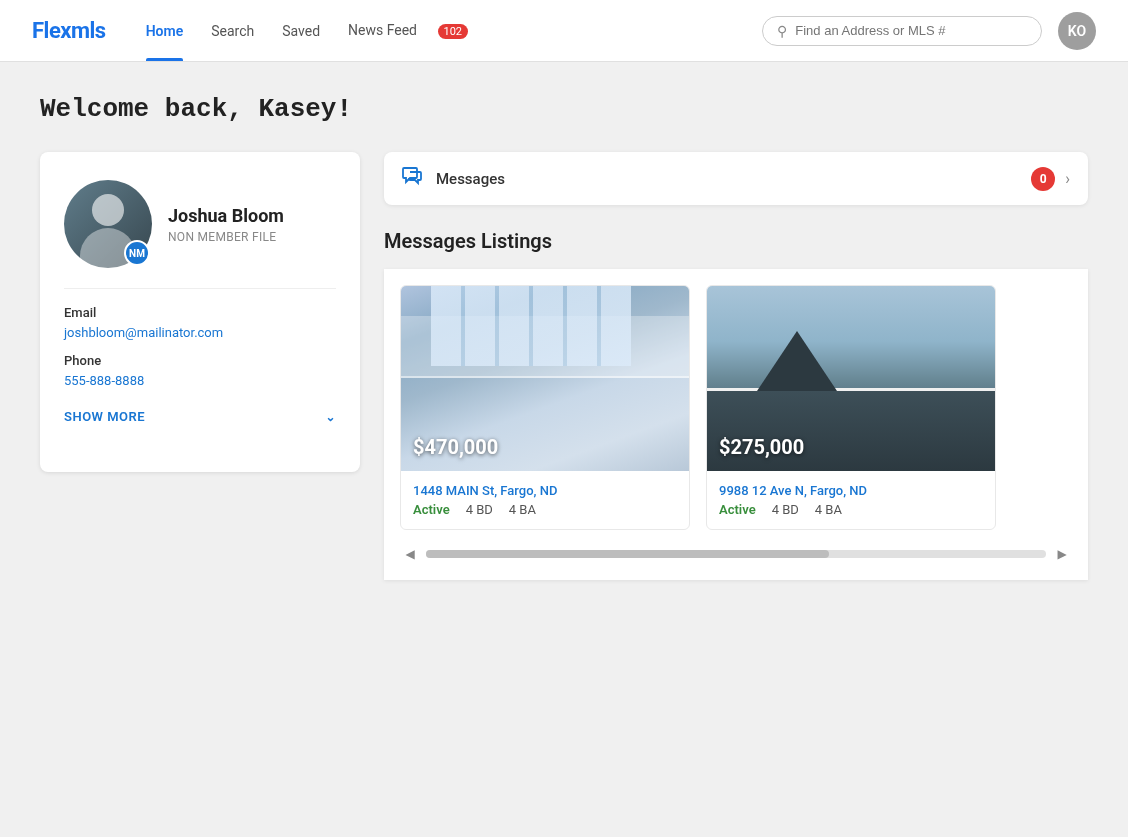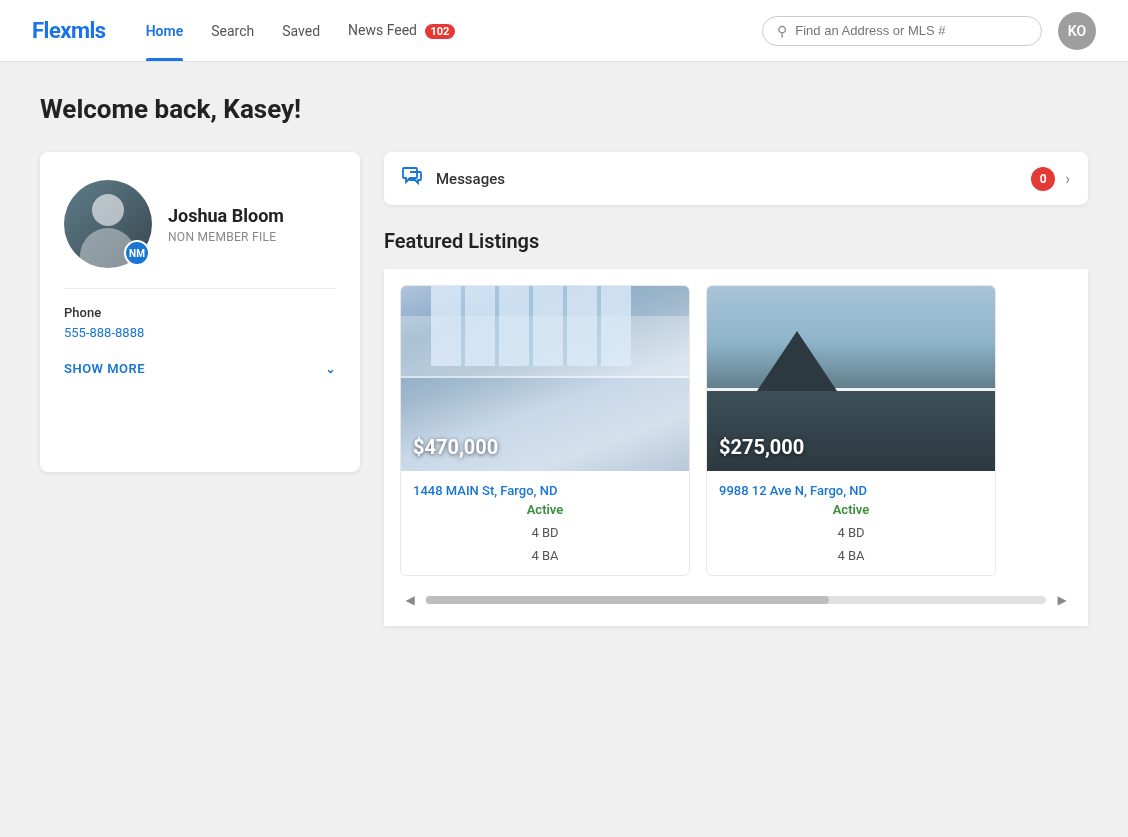--- a/index.html
+++ b/index.html
@@ -55,24 +55,24 @@
       background: #1a73e8;
       border-radius: 2px 2px 0 0;
     }
     .nav-badge {
       display: inline-flex;
       align-items: center;
       justify-content: center;
       background: #e53935;
       color: #fff;
       font-size: 11px;
-      font-weight: 700;
+      font-weight: 400;
       border-radius: 10px;
       padding: 1px 6px;
-      margin-left: 4px;
+      margin-left: 17px;
       min-width: 22px;
     }
     .nav-search {
       margin-left: auto;
       display: flex;
       align-items: center;
       border: 1px solid #ccc;
       border-radius: 22px;
       padding: 6px 14px;
       width: 280px;
@@ -108,20 +108,21 @@
 
     
     .main {
       padding: 32px 40px;
     }
     .welcome-title {
       font-size: 26px;
       font-weight: 700;
       color: #222;
       margin-bottom: 28px;
+      font-family: Liberation Mono, monospace;
     }
     .content-row {
       display: flex;
       gap: 24px;
       align-items: flex-start;
     }
 
     
     .contact-card {
       background: #fff;
@@ -395,23 +396,22 @@
     }
     .listing-address {
       font-size: 13px;
       color: #1976d2;
       margin-bottom: 4px;
       font-weight: 500;
     }
     .listing-details {
       display: flex;
       align-items: center;
-      gap: 8px;
+      gap: 16px;
       font-size: 13px;
-      flex-direction: column;
     }
     .listing-status {
       color: #388e3c;
       font-weight: 600;
     }
     .listing-beds-baths {
       color: #555;
     }
 
     
@@ -481,20 +481,24 @@
           <div class="avatar-img"></div>
           <div class="nm-badge">NM</div>
         </div>
         <div>
           <div class="contact-name">Joshua Bloom</div>
           <div class="contact-tag">NON MEMBER FILE</div>
         </div>
       </div>
       <hr class="contact-divider">
       <div class="contact-field">
+        <div class="contact-field-label">Email</div>
+        <a class="contact-field-value">joshbloom@mailinator.com</a>
+      </div>
+      <div class="contact-field">
         <div class="contact-field-label">Phone</div>
         <a class="contact-field-value">555-888-8888</a>
       </div>
       <div class="show-more-btn">
         <span>SHOW MORE</span>
         <span class="chevron-down">⌄</span>
       </div>
     </div>
 
     <div class="right-panel">
@@ -506,21 +510,21 @@
             <path d="M2 2h12a1 1 0 011 1v8a1 1 0 01-1 1H8l-4 4v-4H2a1 1 0 01-1-1V3a1 1 0 011-1z" stroke="#1976d2" stroke-width="1.8" fill="none"></path>
             <path d="M8 6h10a1 1 0 011 1v6a1 1 0 01-1 1h-2v3l-3-3h-5a1 1 0 01-1-1v-1" stroke="#1976d2" stroke-width="1.8" fill="none"></path>
           </svg>
         </span>
         <span class="messages-label">Messages</span>
         <div class="messages-count">0</div>
         <span class="messages-chevron">›</span>
       </div>
 
       <div>
-        <div class="section-title">Featured Listings</div>
+        <div class="section-title">Messages Listings</div>
         <div class="listings-container">
           <div class="listings-grid">
 
             <div class="listing-card">
               <div class="listing-image">
                 <div class="listing-img-1"></div>
                 <div class="listing-price">$470,000</div>
               </div>
               <div class="listing-info">
                 <div class="listing-address">1448 MAIN St, Fargo, ND</div>

